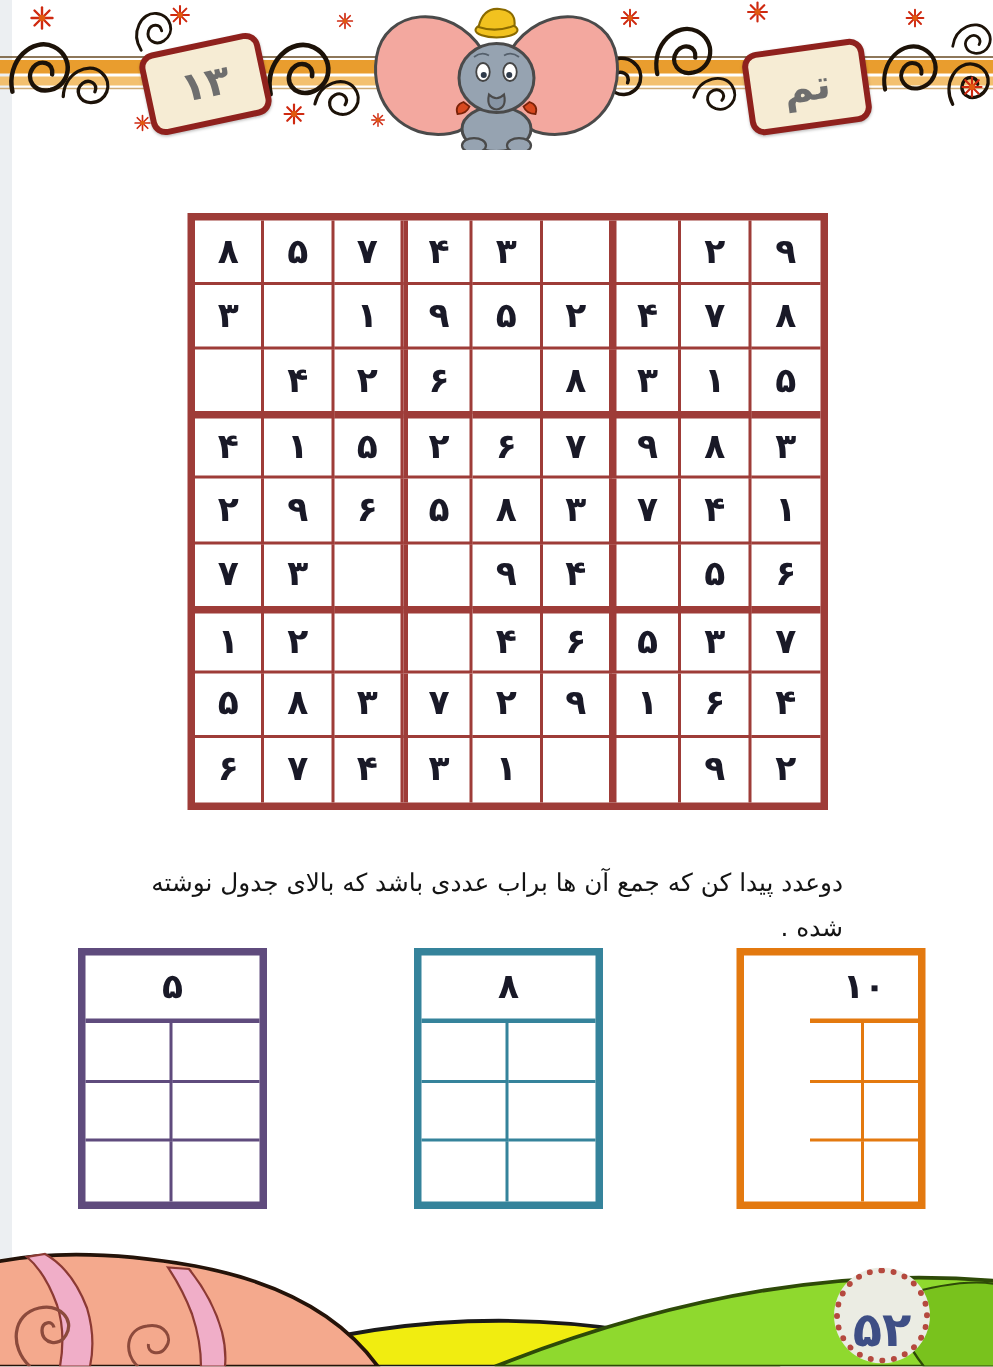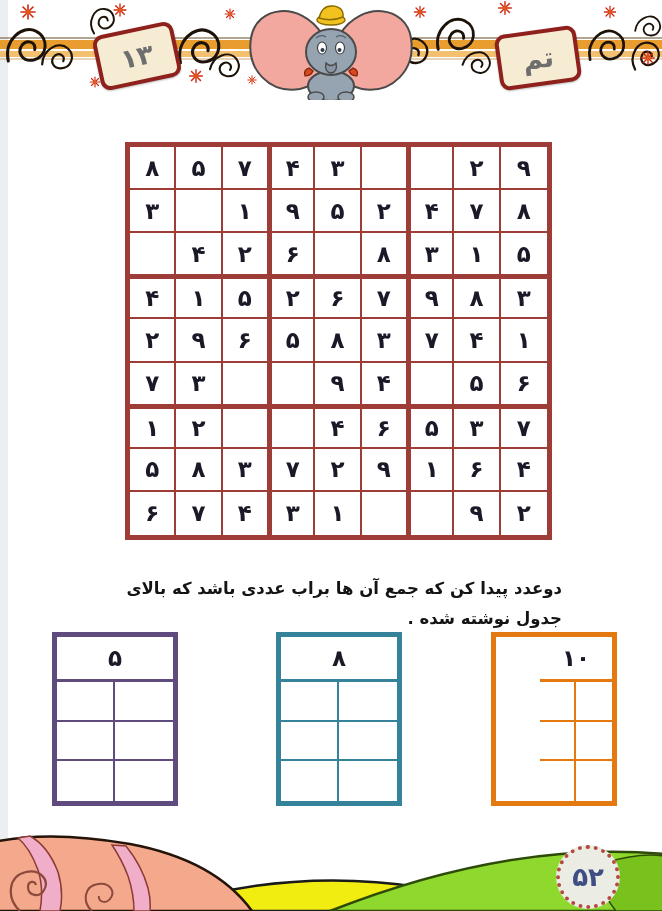--- a/index.html
+++ b/index.html
@@ -30,38 +30,38 @@
     display:flex;align-items:center;justify-content:center;
     font-size:23px;font-weight:bold;color:#191927;
   }
   .scell.ec{border-right:none;}
   .scell.er{border-bottom:none;}
   .scell.bl{border-left:3px solid #9e3c38;}
   .scell.bt{border-top:3px solid #9e3c38;}
   
   .instruction{
     position:absolute;left:100px;top:574px;width:462px;height:30px;
-    direction:rtl;text-align:right;font-size:16.5px;font-weight:700;color:#141414;
+    direction:rtl;text-align:right;font-size:16.5px;font-weight:400;color:#141414;
     line-height:30px;letter-spacing:0;
   }
   
   .atable{position:absolute;top:632px;width:126px;height:174px;box-sizing:border-box;
     border:5px solid var(--c);background:#fff;display:flex;flex-direction:column;}
   .ahead{height:42px;border-bottom:3px solid var(--c);display:flex;align-items:center;
     justify-content:center;font-size:23px;font-weight:bold;color:#191927;}
   .abody{flex:1;display:grid;grid-template-columns:1fr 1fr;grid-template-rows:repeat(3,1fr);}
   .acell{box-sizing:border-box;border-right:2px solid var(--c);border-bottom:2px solid var(--c);}
   .acell.ec{border-right:none;}
   .acell.er{border-bottom:none;}
   
   .footer{position:absolute;left:0;top:828px;width:662px;height:83px;}
   .page-badge{
     position:absolute;left:556px;top:845px;width:56px;height:56px;border-radius:50%;
-    border:4px dotted #b5493f;background:#ebece3;display:flex;align-items:center;
-    justify-content:center;font-size:26px;font-weight:bold;color:#3e4e85;
+    border:4px dotted #b5493f;background:#ebece3;display:flex;align-items:flex-end;
+    justify-content:center;font-size:32px;font-weight:bold;color:#3e4e85;
   }
 </style>
 </head>
 <body>
 
 <div class="edge-strip"></div>
 
 <div class="header">
   <svg width="662" height="100" viewBox="0 0 662 100">
     <defs>

